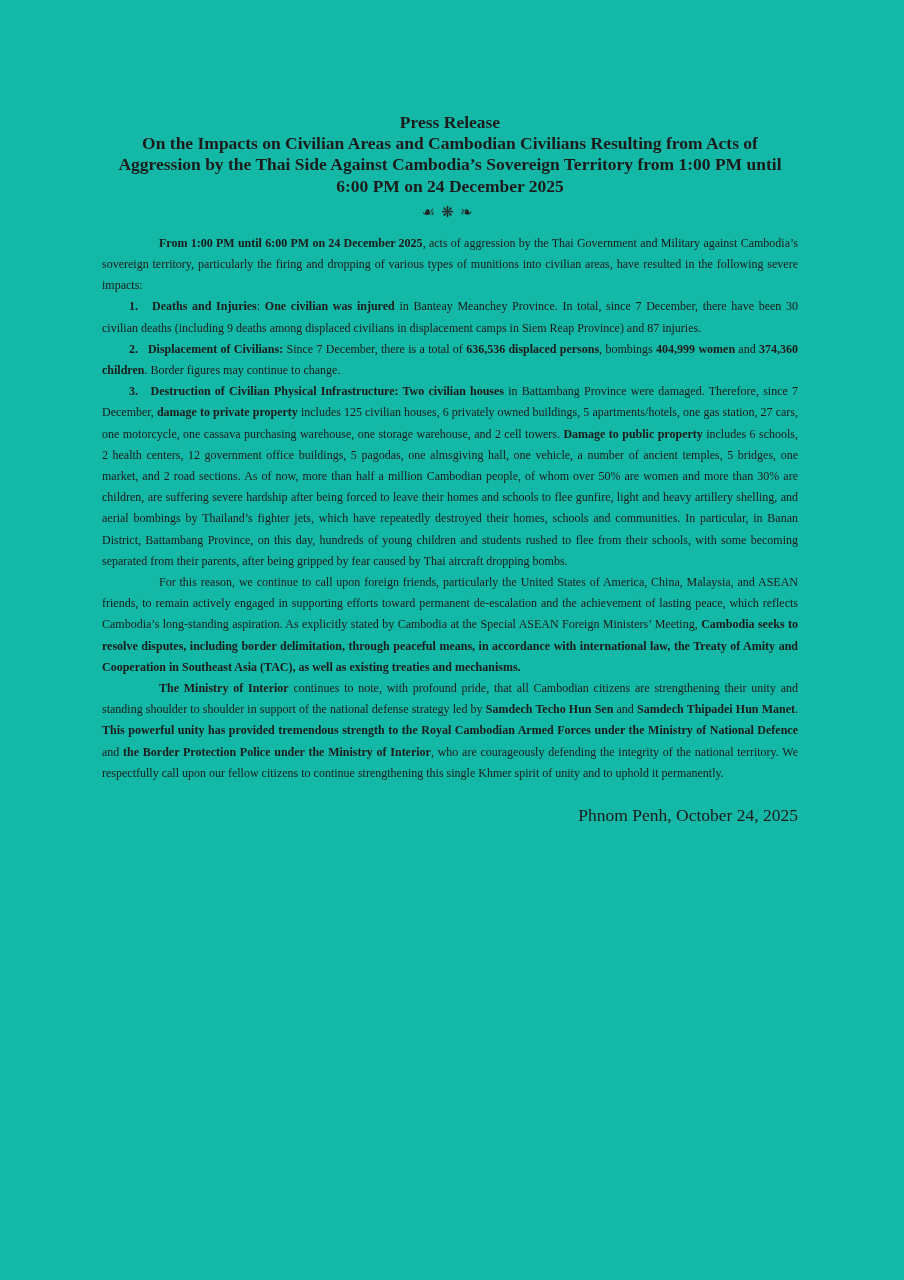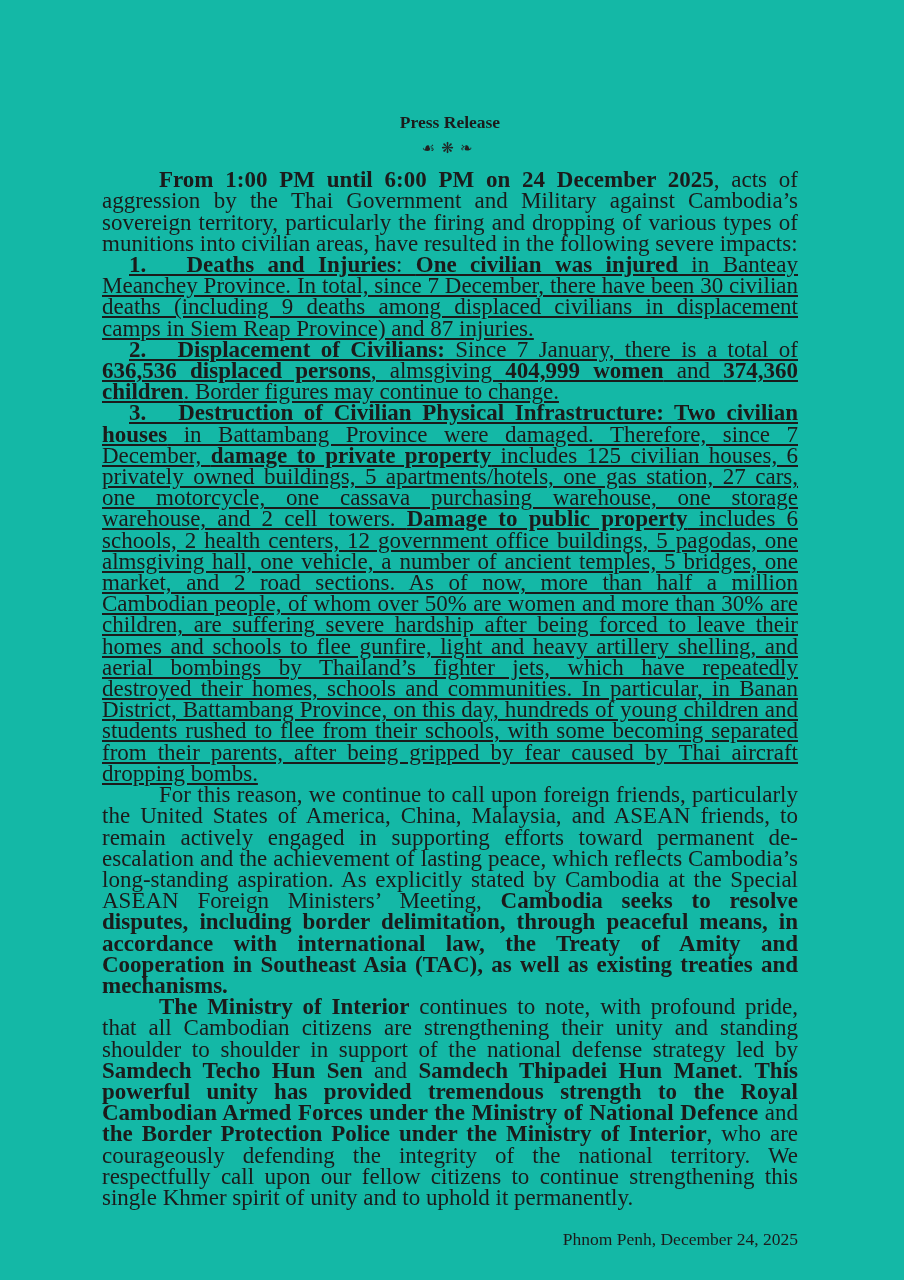--- a/index.html
+++ b/index.html
@@ -32,53 +32,53 @@
     text-align: center;
     font-family: "DejaVu Sans", sans-serif;
     font-size: 15px;
     letter-spacing: 6px;
     line-height: 1;
     margin: 8px 0 13px 0;
     color: #222;
   }
   .doc-body p {
     margin: 0;
-    font-size: 23px;
+    font-size: 12px;
     line-height: 21.2px;
     text-align: justify;
   }
   .doc-body p.indent {
     text-indent: 57px;
   }
   .doc-body p.numbered {
     text-indent: 27px;
-    text-decoration: underline;
   }
   .doc-body b, .doc-body span.bold {
     font-weight: bold;
   }
   .signature {
     margin-top: 21px;
     font-size: 17.5px;
     line-height: 21.2px;
     text-align: right;
   }
 </style>
 </head>
 <body>
 
 <div class="page">
   <div class="title-block">
     <div class="doc-title">Press Release</div>
+    <div class="doc-subtitle">On the Impacts on Civilian Areas and Cambodian Civilians Resulting from Acts of Aggression by the Thai Side Against Cambodia’s Sovereign Territory from 1:00 PM until 6:00 PM on 24 December 2025</div>
     <div class="ornament">☙❋❧</div>
   </div>
 
   <div class="doc-body">
       <p class="indent"><span class="bold">From 1:00 PM until 6:00 PM on 24 December 2025</span><span>, acts of aggression by the Thai Government and Military against Cambodia’s sovereign territory, particularly the firing and dropping of various types of munitions into civilian areas, have resulted in the following severe impacts:</span></p>
       <p class="numbered"><span class="bold">1.&nbsp;&nbsp;&nbsp;Deaths and Injuries</span><span>: </span><span class="bold">One civilian was injured</span><span> in Banteay Meanchey Province. In total, since 7 December, there have been 30 civilian deaths (including 9 deaths among displaced civilians in displacement camps in Siem Reap Province) and 87 injuries.</span></p>
-      <p class="numbered"><span class="bold">2.&nbsp;&nbsp;&nbsp;Displacement of Civilians:</span><span> Since 7 January, there is a total of </span><span class="bold">636,536 displaced persons</span><span>, almsgiving </span><span class="bold">404,999 women</span><span> and </span><span class="bold">374,360 children</span><span>. Border figures may continue to change.</span></p>
+      <p class="numbered"><span class="bold">2.&nbsp;&nbsp;&nbsp;Displacement of Civilians:</span><span> Since 7 December, there is a total of </span><span class="bold">636,536 displaced persons</span><span>, bombings </span><span class="bold">404,999 women</span><span> and </span><span class="bold">374,360 children</span><span>. Border figures may continue to change.</span></p>
       <p class="numbered"><span class="bold">3.&nbsp;&nbsp;&nbsp;Destruction of Civilian Physical Infrastructure: Two civilian houses</span><span> in Battambang Province were damaged. Therefore, since 7 December, </span><span class="bold">damage to private property</span><span> includes 125 civilian houses, 6 privately owned buildings, 5 apartments/hotels, one gas station, 27 cars, one motorcycle, one cassava purchasing warehouse, one storage warehouse, and 2 cell towers. </span><span class="bold">Damage to public property</span><span> includes 6 schools, 2 health centers, 12 government office buildings, 5 pagodas, one almsgiving hall, one vehicle, a number of ancient temples, 5 bridges, one market, and 2 road sections. As of now, more than half a million Cambodian people, of whom over 50% are women and more than 30% are children, are suffering severe hardship after being forced to leave their homes and schools to flee gunfire, light and heavy artillery shelling, and aerial bombings by Thailand’s fighter jets, which have repeatedly destroyed their homes, schools and communities. In particular, in Banan District, Battambang Province, on this day, hundreds of young children and students rushed to flee from their schools, with some becoming separated from their parents, after being gripped by fear caused by Thai aircraft dropping bombs.</span></p>
       <p class="indent"><span>For this reason, we continue to call upon foreign friends, particularly the United States of America, China, Malaysia, and ASEAN friends, to remain actively engaged in supporting efforts toward permanent de-escalation and the achievement of lasting peace, which reflects Cambodia’s long-standing aspiration. As explicitly stated by Cambodia at the Special ASEAN Foreign Ministers’ Meeting, </span><span class="bold">Cambodia seeks to resolve disputes, including border delimitation, through peaceful means, in accordance with international law, the Treaty of Amity and Cooperation in Southeast Asia (TAC), as well as existing treaties and mechanisms.</span></p>
       <p class="indent"><span class="bold">The Ministry of Interior</span><span> continues to note, with profound pride, that all Cambodian citizens are strengthening their unity and standing shoulder to shoulder in support of the national defense strategy led by </span><span class="bold">Samdech Techo Hun Sen</span><span> and </span><span class="bold">Samdech Thipadei Hun Manet</span><span>. </span><span class="bold">This powerful unity has provided tremendous strength to the Royal Cambodian Armed Forces under the Ministry of National Defence</span><span> and </span><span class="bold">the Border Protection Police under the Ministry of Interior</span><span>, who are courageously defending the integrity of the national territory. We respectfully call upon our fellow citizens to continue strengthening this single Khmer spirit of unity and to uphold it permanently.</span></p>
     </div>
 
-  <div class="signature">Phnom Penh, December 24, 2025</div>
+  <div class="signature">Phnom Penh, October 24, 2025</div>
 </div>
 
 </body></html>

